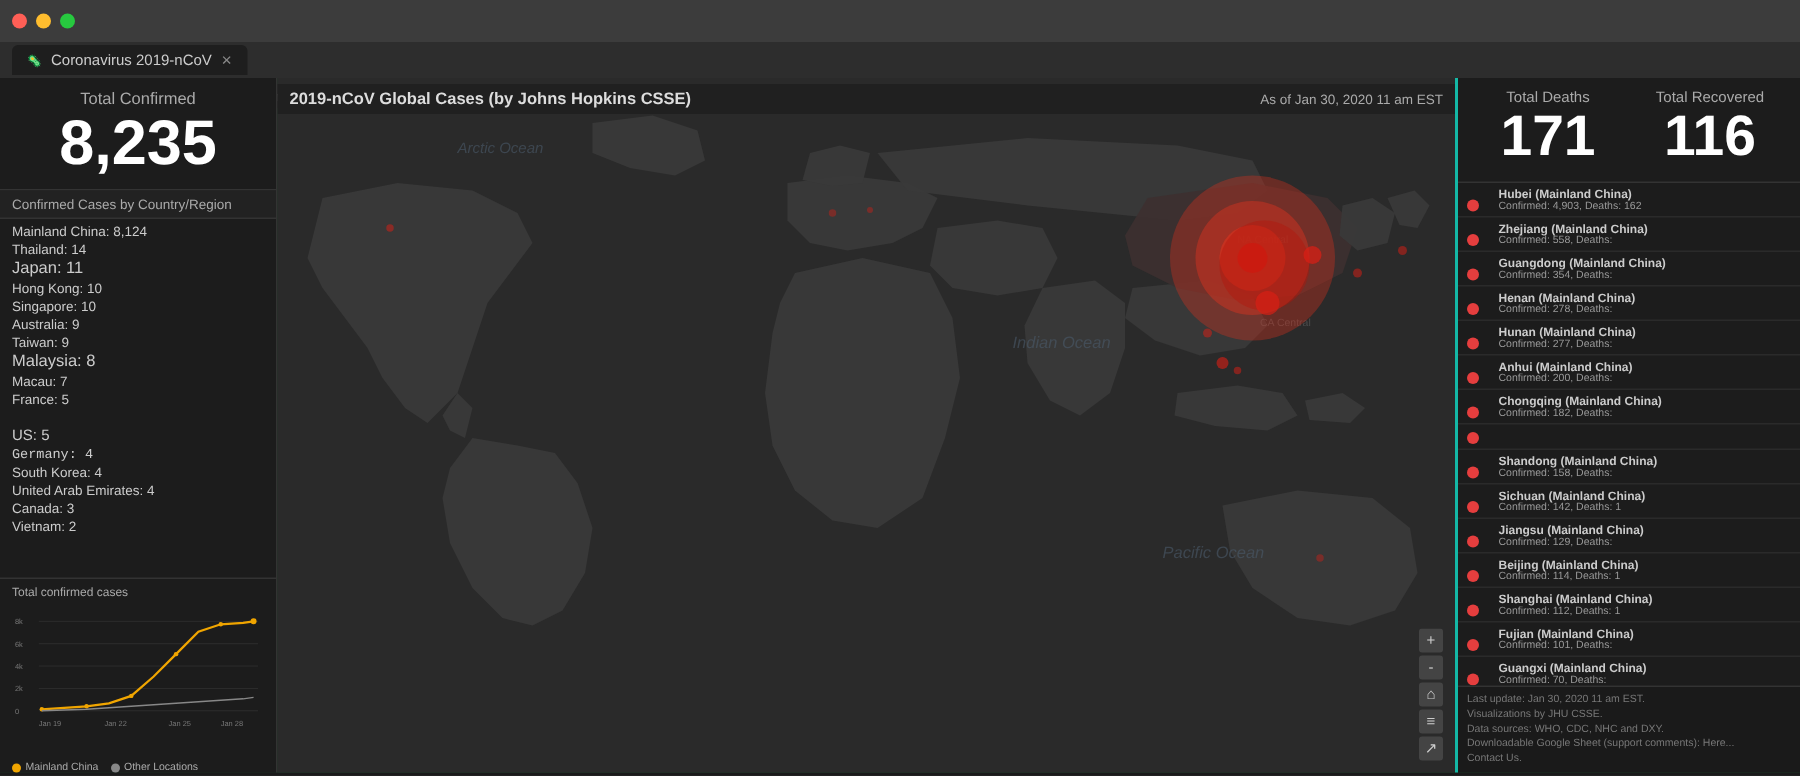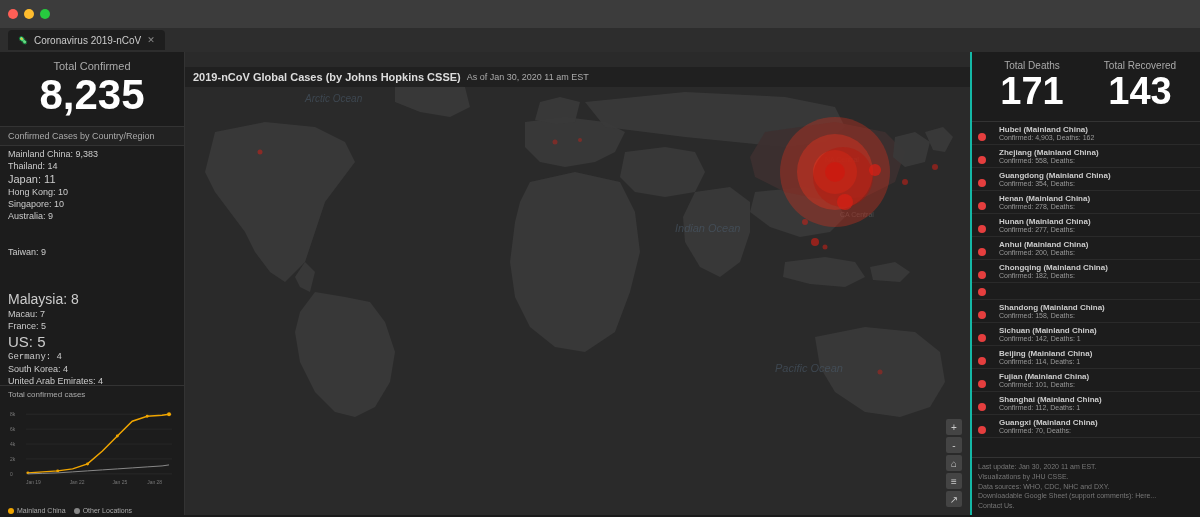--- a/index.html
+++ b/index.html
@@ -170,29 +170,30 @@
     
     .map-area {
       flex: 1;
       position: relative;
       background: #2a2a2a;
       overflow: hidden;
     }
 
     .map-header {
       position: absolute;
-      top: 15px;
+      top: 4px;
       left: 0;
       right: 0;
       background: rgba(30,30,30,0.85);
       padding: 4px 8px;
       z-index: 10;
       display: flex;
       align-items: center;
       gap: 6px;
+      justify-content: space-between;
     }
     .map-title {
       color: #ddd;
       font-size: 11px;
       font-weight: bold;
     }
     .map-subtitle {
       color: #aaa;
       font-size: 9px;
     }
@@ -343,51 +344,51 @@
 <div class="dashboard">
 
   <div class="left-panel">
     <div class="total-confirmed-box">
       <div class="total-confirmed-label">Total Confirmed</div>
       <div class="total-confirmed-number">8,235</div>
     </div>
     <div class="country-list-header">Confirmed Cases by Country/Region</div>
     <div class="country-list" id="country-list">
     <div class="country-item">
-          <span style="color:#ccc;font-size:9px;">Mainland China: 9,383</span>
+          <span style="color:#ccc;font-size:9px;">Mainland China: 8,124</span>
         </div>
         <div class="country-item">
           <span style="color:#ccc;font-size:9px;">Thailand: 14</span>
         </div>
         <div class="country-item">
           <span style="color:#ccc;font-size:11px;">Japan: 11</span>
         </div>
         <div class="country-item">
           <span style="color:#ccc;font-size:9px;">Hong Kong: 10</span>
         </div>
         <div class="country-item">
           <span style="color:#ccc;font-size:9px;">Singapore: 10</span>
         </div>
         <div class="country-item">
           <span style="color:#ccc;font-size:9px;">Australia: 9</span>
         </div>
         <div class="country-item">
-          <span style="color:#ccc;font-size:9px;margin-top:24px;">Taiwan: 9</span>
-        </div>
-        <div class="country-item">
-          <span style="color:#ccc;font-size:14px;margin-top:32px;">Malaysia: 8</span>
+          <span style="color:#ccc;font-size:9px;">Taiwan: 9</span>
+        </div>
+        <div class="country-item">
+          <span style="color:#ccc;font-size:11px;">Malaysia: 8</span>
         </div>
         <div class="country-item">
           <span style="color:#ccc;font-size:9px;">Macau: 7</span>
         </div>
         <div class="country-item">
           <span style="color:#ccc;font-size:9px;">France: 5</span>
         </div>
         <div class="country-item">
-          <span style="color:#ccc;font-size:15px;">US: 5</span>
+          <span style="color:#ccc;font-size:10px;margin-top:12px;">US: 5</span>
         </div>
         <div class="country-item">
           <span style="color:#ccc;font-size:9px;font-family:Liberation Mono, monospace;">Germany: 4</span>
         </div>
         <div class="country-item">
           <span style="color:#ccc;font-size:9px;">South Korea: 4</span>
         </div>
         <div class="country-item">
           <span style="color:#ccc;font-size:9px;">United Arab Emirates: 4</span>
         </div>
@@ -532,21 +533,21 @@
   </div>
 
   <div class="right-panel">
     <div class="stats-row">
       <div class="stat-box">
         <div class="stat-label">Total Deaths</div>
         <div class="stat-number">171</div>
       </div>
       <div class="stat-box">
         <div class="stat-label">Total Recovered</div>
-        <div class="stat-number">143</div>
+        <div class="stat-number">116</div>
       </div>
     </div>
 
     <div class="region-list" id="region-list">
     <div class="region-item">
       <div class="region-dot"></div>
       <div class="region-info">
         <div class="region-name">Hubei (Mainland China)</div>
         <div class="region-stats">Confirmed: 4,903, Deaths: 162</div>
       </div>
@@ -606,36 +607,43 @@
         <div class="region-item">
       <div class="region-dot"></div>
       <div class="region-info">
         <div class="region-name">Sichuan (Mainland China)</div>
         <div class="region-stats">Confirmed: 142, Deaths: 1</div>
       </div>
     </div>
         <div class="region-item">
       <div class="region-dot"></div>
       <div class="region-info">
+        <div class="region-name">Jiangsu (Mainland China)</div>
+        <div class="region-stats">Confirmed: 129, Deaths:</div>
+      </div>
+    </div>
+        <div class="region-item">
+      <div class="region-dot"></div>
+      <div class="region-info">
         <div class="region-name">Beijing (Mainland China)</div>
         <div class="region-stats">Confirmed: 114, Deaths: 1</div>
       </div>
     </div>
         <div class="region-item">
       <div class="region-dot"></div>
       <div class="region-info">
+        <div class="region-name">Shanghai (Mainland China)</div>
+        <div class="region-stats">Confirmed: 112, Deaths: 1</div>
+      </div>
+    </div>
+        <div class="region-item">
+      <div class="region-dot"></div>
+      <div class="region-info">
         <div class="region-name">Fujian (Mainland China)</div>
         <div class="region-stats">Confirmed: 101, Deaths:</div>
-      </div>
-    </div>
-        <div class="region-item">
-      <div class="region-dot"></div>
-      <div class="region-info">
-        <div class="region-name">Shanghai (Mainland China)</div>
-        <div class="region-stats">Confirmed: 112, Deaths: 1</div>
       </div>
     </div>
         <div class="region-item">
       <div class="region-dot"></div>
       <div class="region-info">
         <div class="region-name">Guangxi (Mainland China)</div>
         <div class="region-stats">Confirmed: 70, Deaths:</div>
       </div>
     </div>
       </div>

